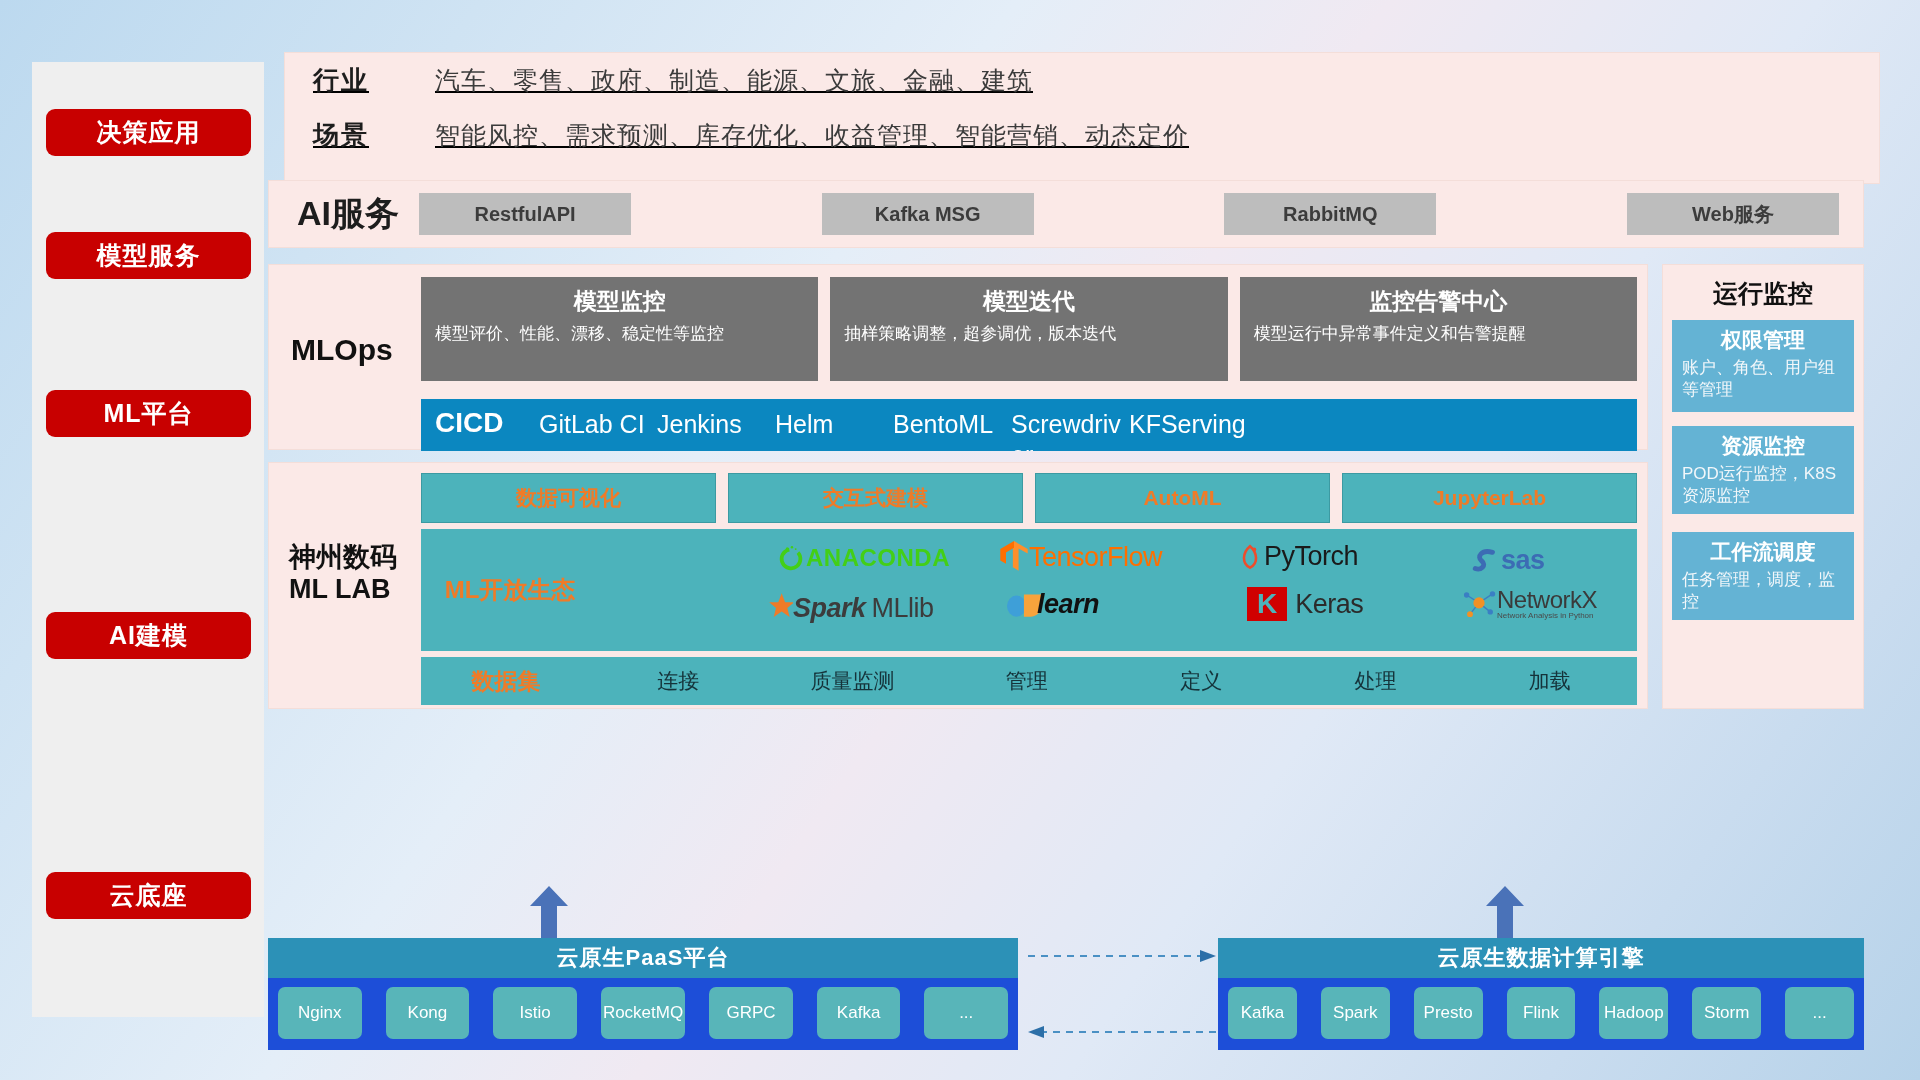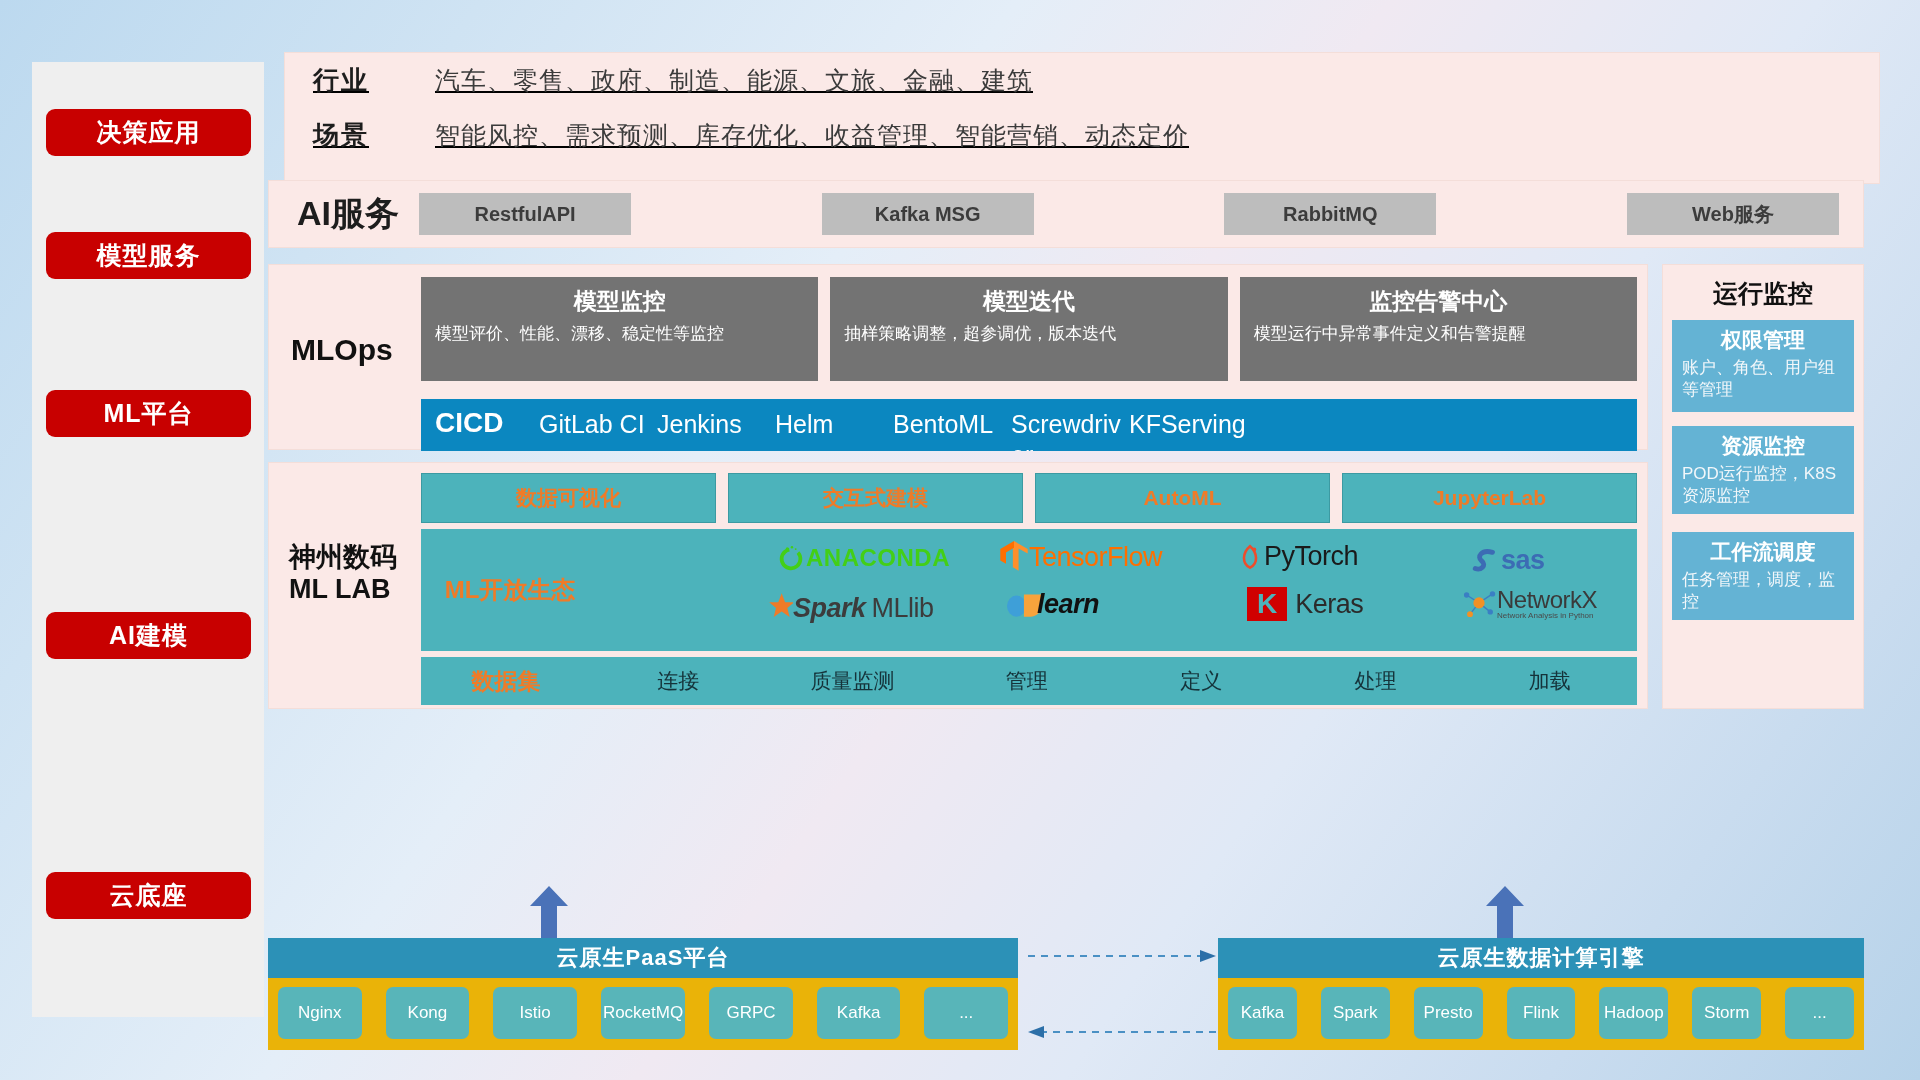--- a/index.html
+++ b/index.html
@@ -113,21 +113,21 @@
   .monitor-card {
     margin: 10px 9px 0 9px; background: #64b3d4; padding: 6px 10px 9px 10px;
   }
   .monitor-card-title { text-align: center; color: #fff; font-size: 21px; font-weight: bold; margin-bottom: 3px; }
   .monitor-card-desc { color: #f2f7fa; font-size: 17px; line-height: 1.3; }
   #mcard-0 { height: 92px; }
   #mcard-1 { height: 88px; margin-top: 14px; }
   #mcard-2 { height: 88px; margin-top: 18px; }
 
   
-  .cloud-group { position: absolute; bottom: 30px; background: #eab308; }
+  .cloud-group { position: absolute; bottom: 30px; background: #1d4ed8; }
   #cloud-left { left: 0; width: 750px; height: 112px; }
   #cloud-right { left: 950px; width: 646px; height: 112px; }
   .cloud-head {
     height: 40px; background: #2c91b7; color: #fff; font-size: 22px; font-weight: bold;
     display: flex; align-items: center; justify-content: center; letter-spacing: 1px;
   }
   .cloud-chips { display: flex; gap: 24px; padding: 9px 10px; }
   .cloud-chip {
     flex: 1; height: 52px; background: #58b5b9; border-radius: 7px; color: #fff;
     font-size: 17px; display: flex; align-items: center; justify-content: center;

